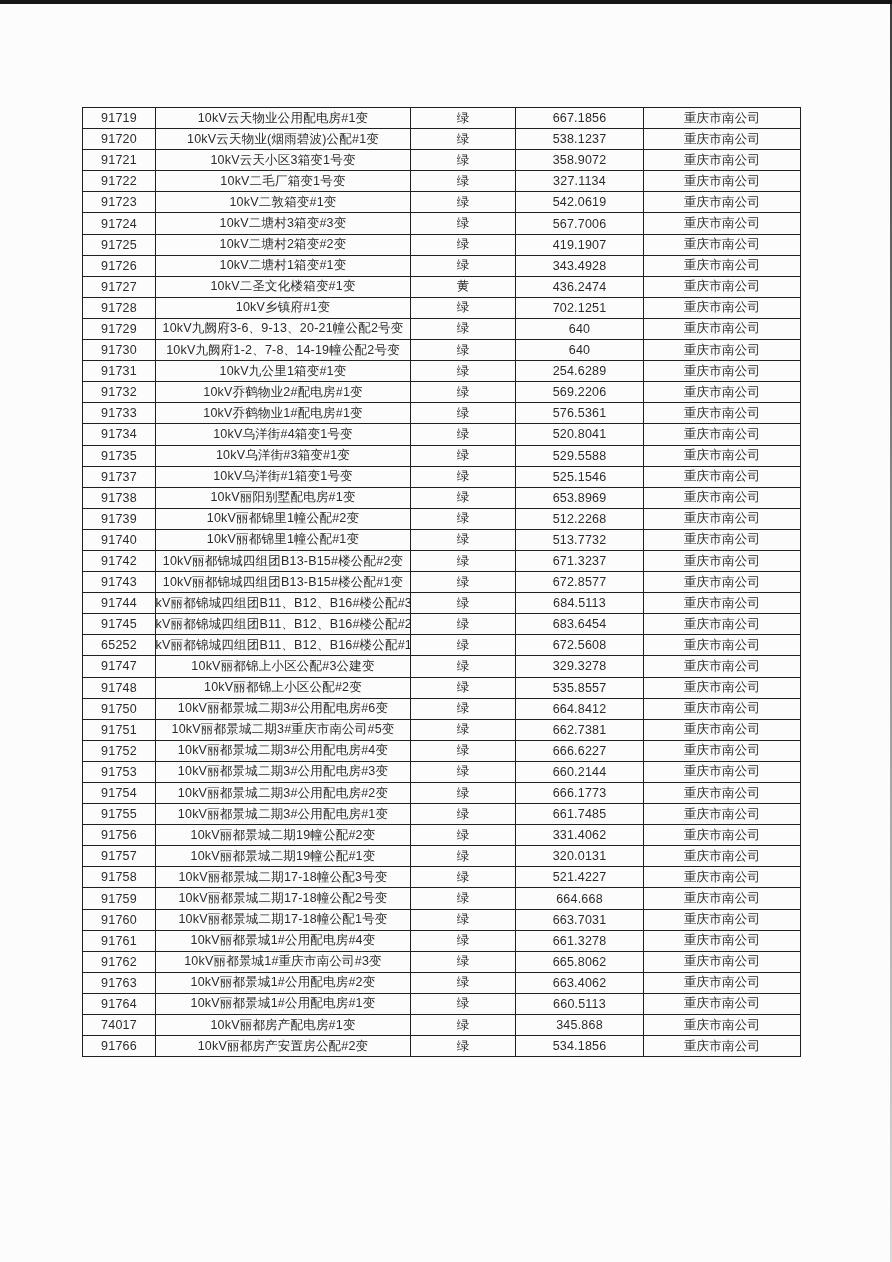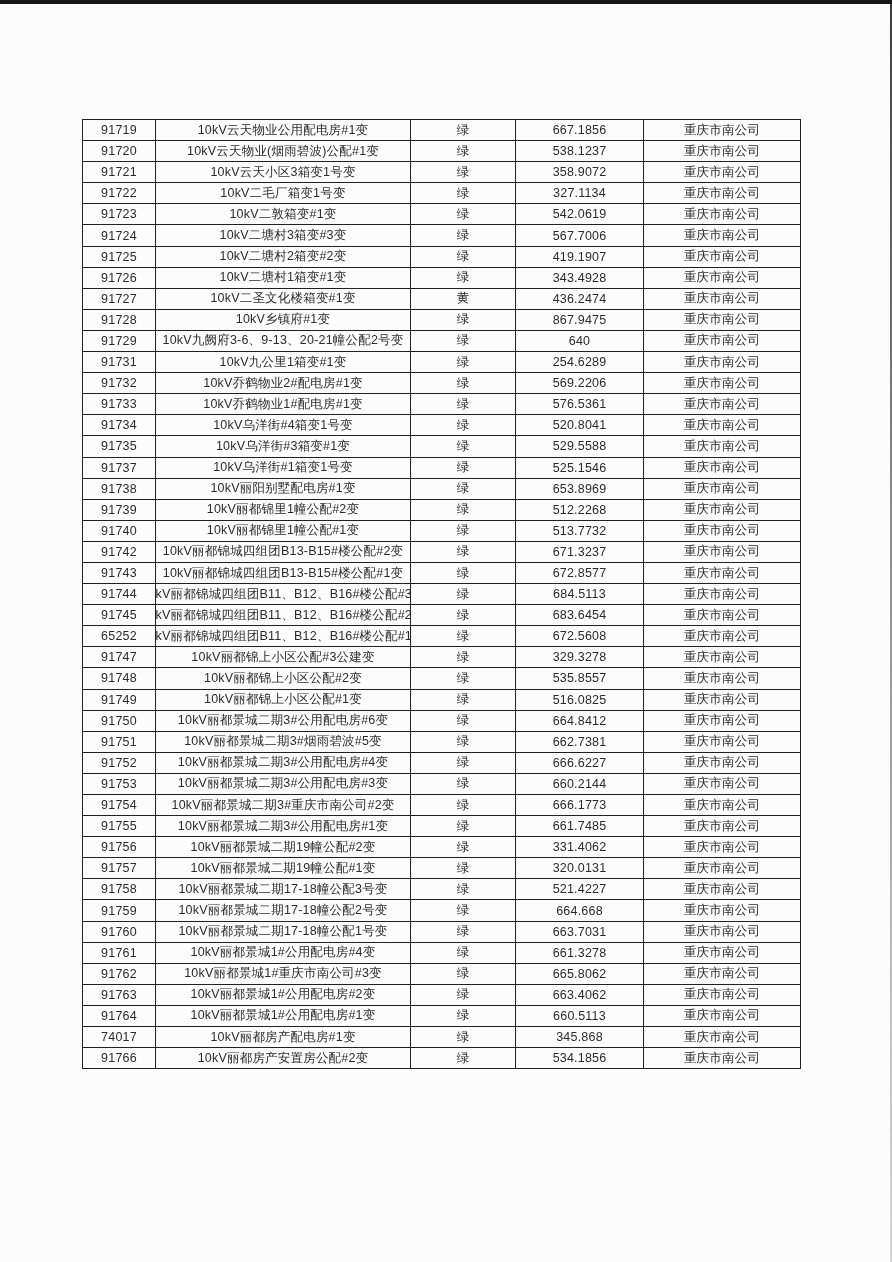--- a/index.html
+++ b/index.html
@@ -15,21 +15,21 @@
     width: 892px; height: 4px;
     background: #161616;
   }
   .right-edge {
     position: absolute; top: 4px; right: 0;
     width: 2px; height: 1258px;
     background: linear-gradient(to bottom, #3d3d3d 0%, #8a8a8a 40%, #d8d8d8 100%);
   }
   table.data-table {
     position: absolute;
-    left: 82px; top: 119px;
+    left: 82px; top: 107px;
     width: 718px;
     border-collapse: collapse;
     table-layout: fixed;
   }
   .data-table td {
     border: 1.3px solid #202020;
     padding: 0;
     height: 20.1px;
     font-size: 12.5px;
     color: #2b2b2b;
@@ -233,21 +233,21 @@
     <td>
           <div class="cell-inner">91728</div>
         </td>
     <td>
           <div class="cell-inner">10kV乡镇府#1变</div>
         </td>
     <td>
           <div class="cell-inner">绿</div>
         </td>
     <td>
-          <div class="cell-inner">867.9475</div>
+          <div class="cell-inner">702.1251</div>
         </td>
     <td>
           <div class="cell-inner">重庆市南公司</div>
         </td>
   </tr>
 
   <tr>
     <td>
           <div class="cell-inner">91729</div>
         </td>
@@ -258,20 +258,37 @@
           <div class="cell-inner">绿</div>
         </td>
     <td>
           <div class="cell-inner">640</div>
         </td>
     <td>
           <div class="cell-inner">重庆市南公司</div>
         </td>
   </tr>
 
+  <tr>
+    <td>
+          <div class="cell-inner">91730</div>
+        </td>
+    <td>
+          <div class="cell-inner">10kV九阙府1-2、7-8、14-19幢公配2号变</div>
+        </td>
+    <td>
+          <div class="cell-inner">绿</div>
+        </td>
+    <td>
+          <div class="cell-inner">640</div>
+        </td>
+    <td>
+          <div class="cell-inner">重庆市南公司</div>
+        </td>
+  </tr>
 
   <tr>
     <td>
           <div class="cell-inner">91731</div>
         </td>
     <td>
           <div class="cell-inner">10kV九公里1箱变#1变</div>
         </td>
     <td>
           <div class="cell-inner">绿</div>
@@ -549,37 +566,20 @@
           <div class="cell-inner">绿</div>
         </td>
     <td>
           <div class="cell-inner">535.8557</div>
         </td>
     <td>
           <div class="cell-inner">重庆市南公司</div>
         </td>
   </tr>
 
-  <tr>
-    <td>
-          <div class="cell-inner">91749</div>
-        </td>
-    <td>
-          <div class="cell-inner">10kV丽都锦上小区公配#1变</div>
-        </td>
-    <td>
-          <div class="cell-inner">绿</div>
-        </td>
-    <td>
-          <div class="cell-inner">516.0825</div>
-        </td>
-    <td>
-          <div class="cell-inner">重庆市南公司</div>
-        </td>
-  </tr>
 
   <tr>
     <td>
           <div class="cell-inner">91750</div>
         </td>
     <td>
           <div class="cell-inner">10kV丽都景城二期3#公用配电房#6变</div>
         </td>
     <td>
           <div class="cell-inner">绿</div>
@@ -590,21 +590,21 @@
     <td>
           <div class="cell-inner">重庆市南公司</div>
         </td>
   </tr>
 
   <tr>
     <td>
           <div class="cell-inner">91751</div>
         </td>
     <td>
-          <div class="cell-inner">10kV丽都景城二期3#烟雨碧波#5变</div>
+          <div class="cell-inner">10kV丽都景城二期3#重庆市南公司#5变</div>
         </td>
     <td>
           <div class="cell-inner">绿</div>
         </td>
     <td>
           <div class="cell-inner">662.7381</div>
         </td>
     <td>
           <div class="cell-inner">重庆市南公司</div>
         </td>
@@ -644,21 +644,21 @@
     <td>
           <div class="cell-inner">重庆市南公司</div>
         </td>
   </tr>
 
   <tr>
     <td>
           <div class="cell-inner">91754</div>
         </td>
     <td>
-          <div class="cell-inner">10kV丽都景城二期3#重庆市南公司#2变</div>
+          <div class="cell-inner">10kV丽都景城二期3#公用配电房#2变</div>
         </td>
     <td>
           <div class="cell-inner">绿</div>
         </td>
     <td>
           <div class="cell-inner">666.1773</div>
         </td>
     <td>
           <div class="cell-inner">重庆市南公司</div>
         </td>

